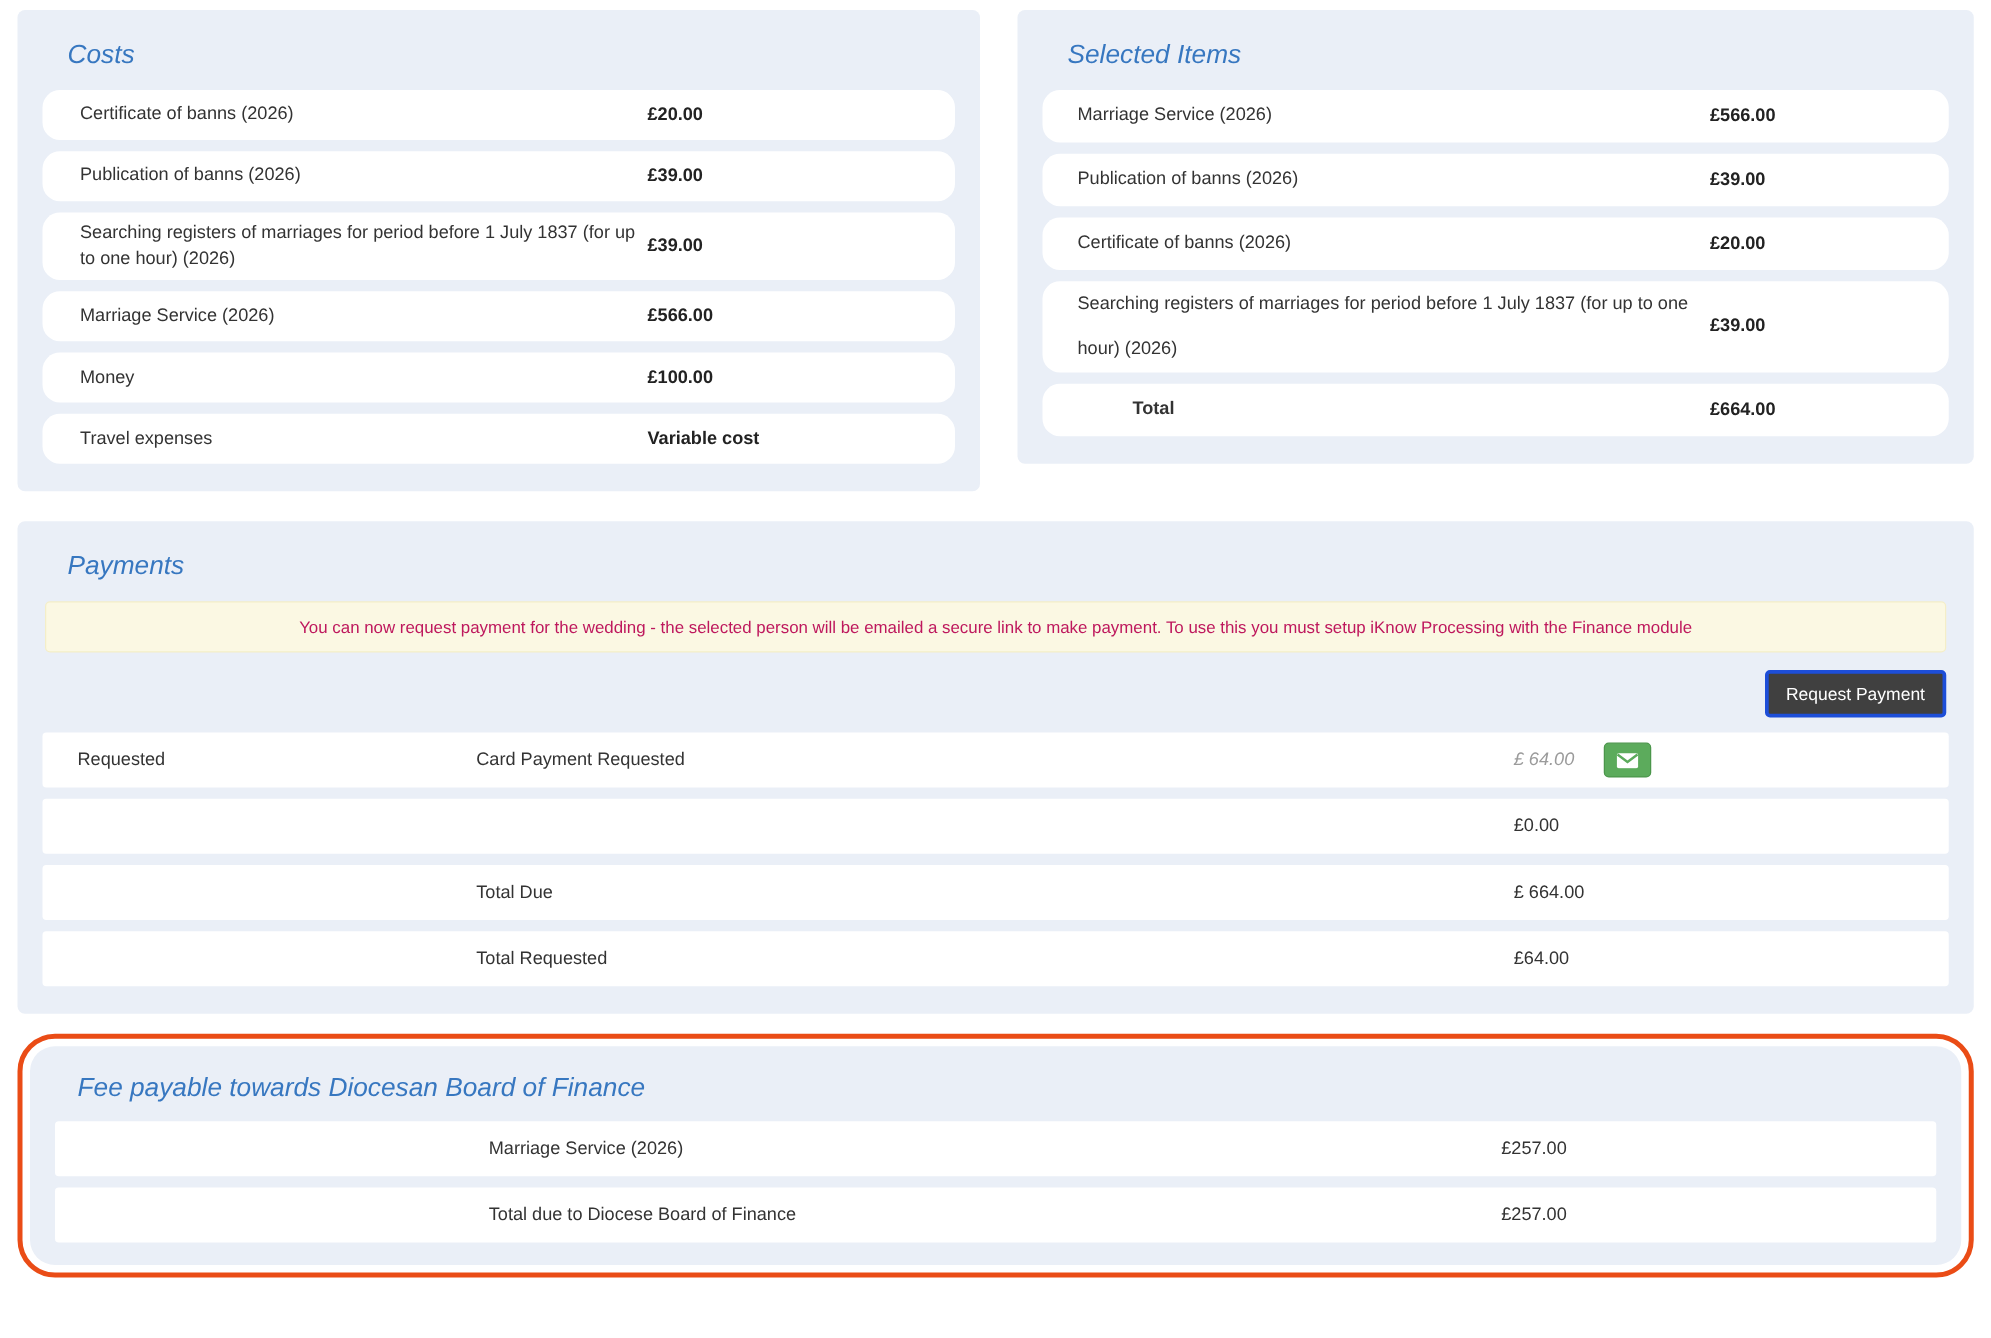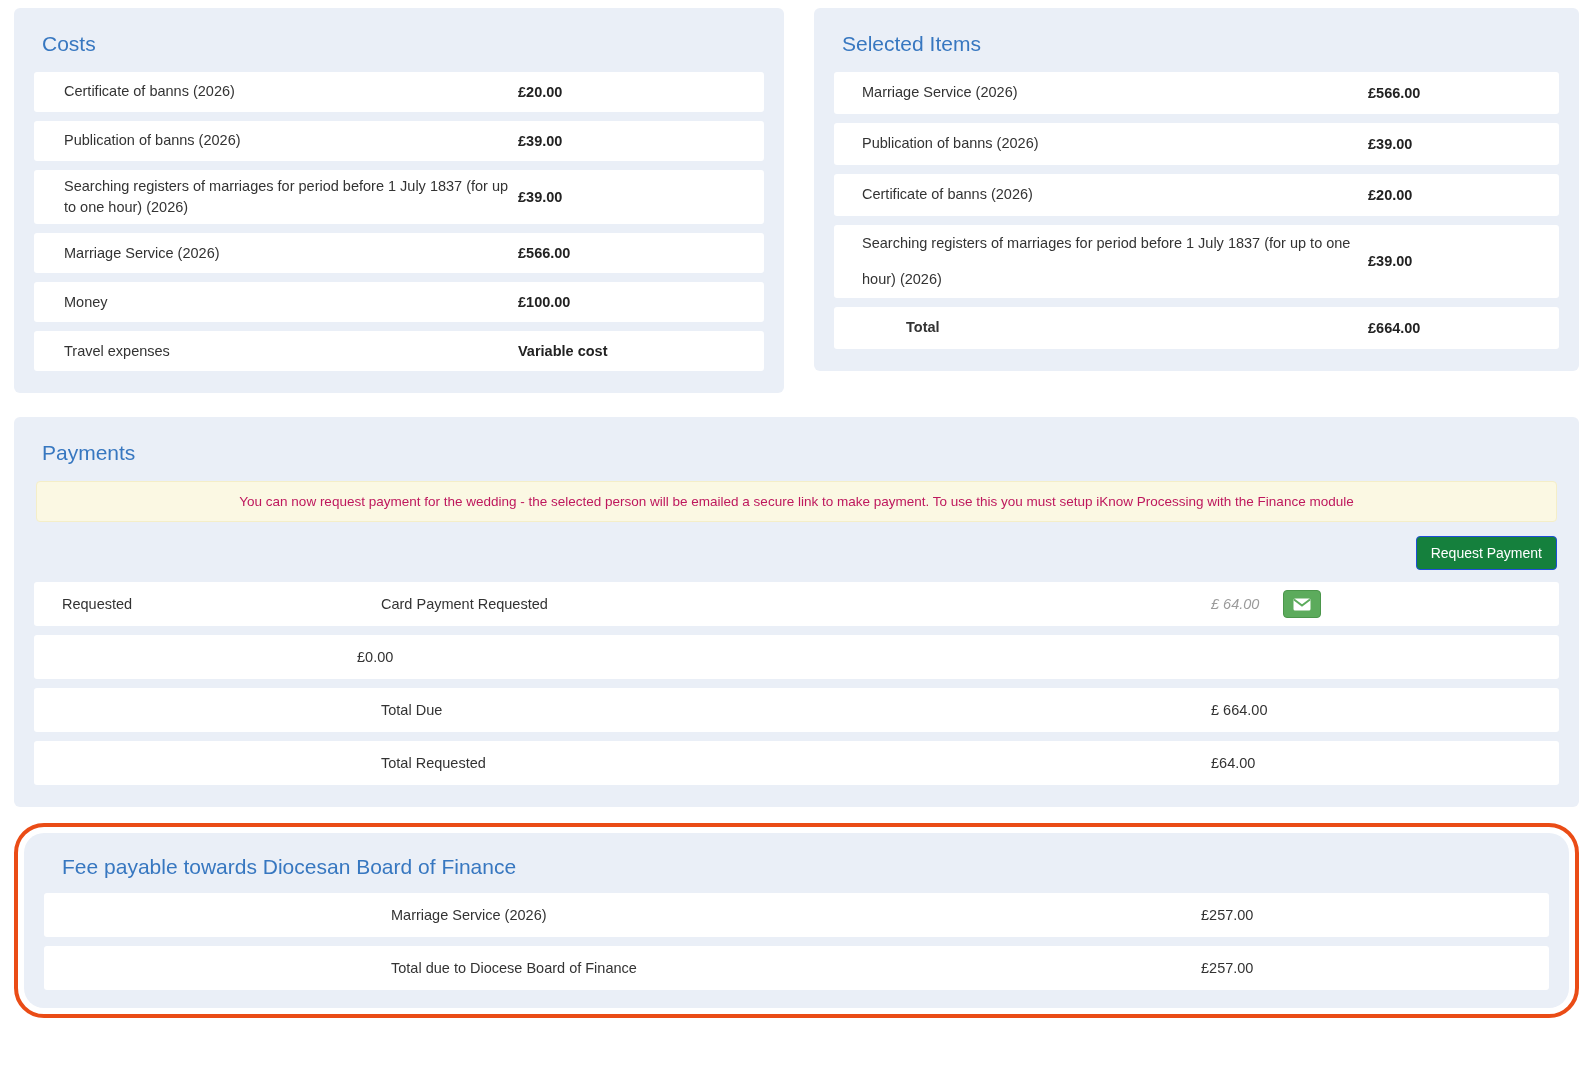--- a/index.html
+++ b/index.html
@@ -22,36 +22,37 @@
   
   .panel {
     background: #eaeff7;
     border-radius: 6px;
     padding: 18px 20px 22px 20px;
   }
   .panel-title {
     color: #3777c0;
     font-size: 21px;
     font-weight: 400;
-    margin: 6px 0 16px 8px;
+    margin: 6px 0 16px 20px;
+    font-style: italic;
   }
 
   .top-row {
     display: flex;
     gap: 30px;
     align-items: flex-start;
   }
   .col-left  { width: 770px; flex: 0 0 770px; }
   .col-right { flex: 1 1 auto; }
 
   
   .rows { display: flex; flex-direction: column; gap: 9px; }
   .row {
     background: #ffffff;
-    border-radius: 3px;
+    border-radius: 14px;
     display: flex;
     align-items: center;
     padding: 0 16px 0 34px;
     min-height: 40px;
     font-size: 14.5px;
     color: #333333;
   }
   .row .label { flex: 1 1 auto; line-height: 1.45; }
   .row .value { font-weight: bold; color: #222; white-space: nowrap; }
 
@@ -84,38 +85,39 @@
     text-align: center;
     padding: 12px 10px;
     margin: 4px 2px 0 2px;
   }
   .btn-bar {
     display: flex;
     justify-content: flex-end;
     padding: 14px 2px 12px 2px;
   }
   .btn-green {
-    background: #15803d;
-    border: 1px solid #1d4ed8;
+    background: #404040;
+    border: 3px solid #1d4ed8;
     color: #ffffff;
     font-size: 14px;
     padding: 8px 14px;
     border-radius: 4px;
     cursor: pointer;
     font-family: "Liberation Sans", sans-serif;
   }
   .prow {
     background: #ffffff;
     border-radius: 3px;
     display: flex;
     align-items: center;
     min-height: 44px;
     font-size: 14.5px;
     color: #333;
     padding: 0 18px 0 28px;
+    justify-content: flex-end;
   }
   .prow .c1 { width: 295px; flex: 0 0 295px; }
   .prow .c2 { flex: 1 1 auto; margin-left: 24px; }
   .prow .c3 {
     width: 330px;
     flex: 0 0 330px;
     display: flex;
     align-items: center;
     gap: 24px;
   }

